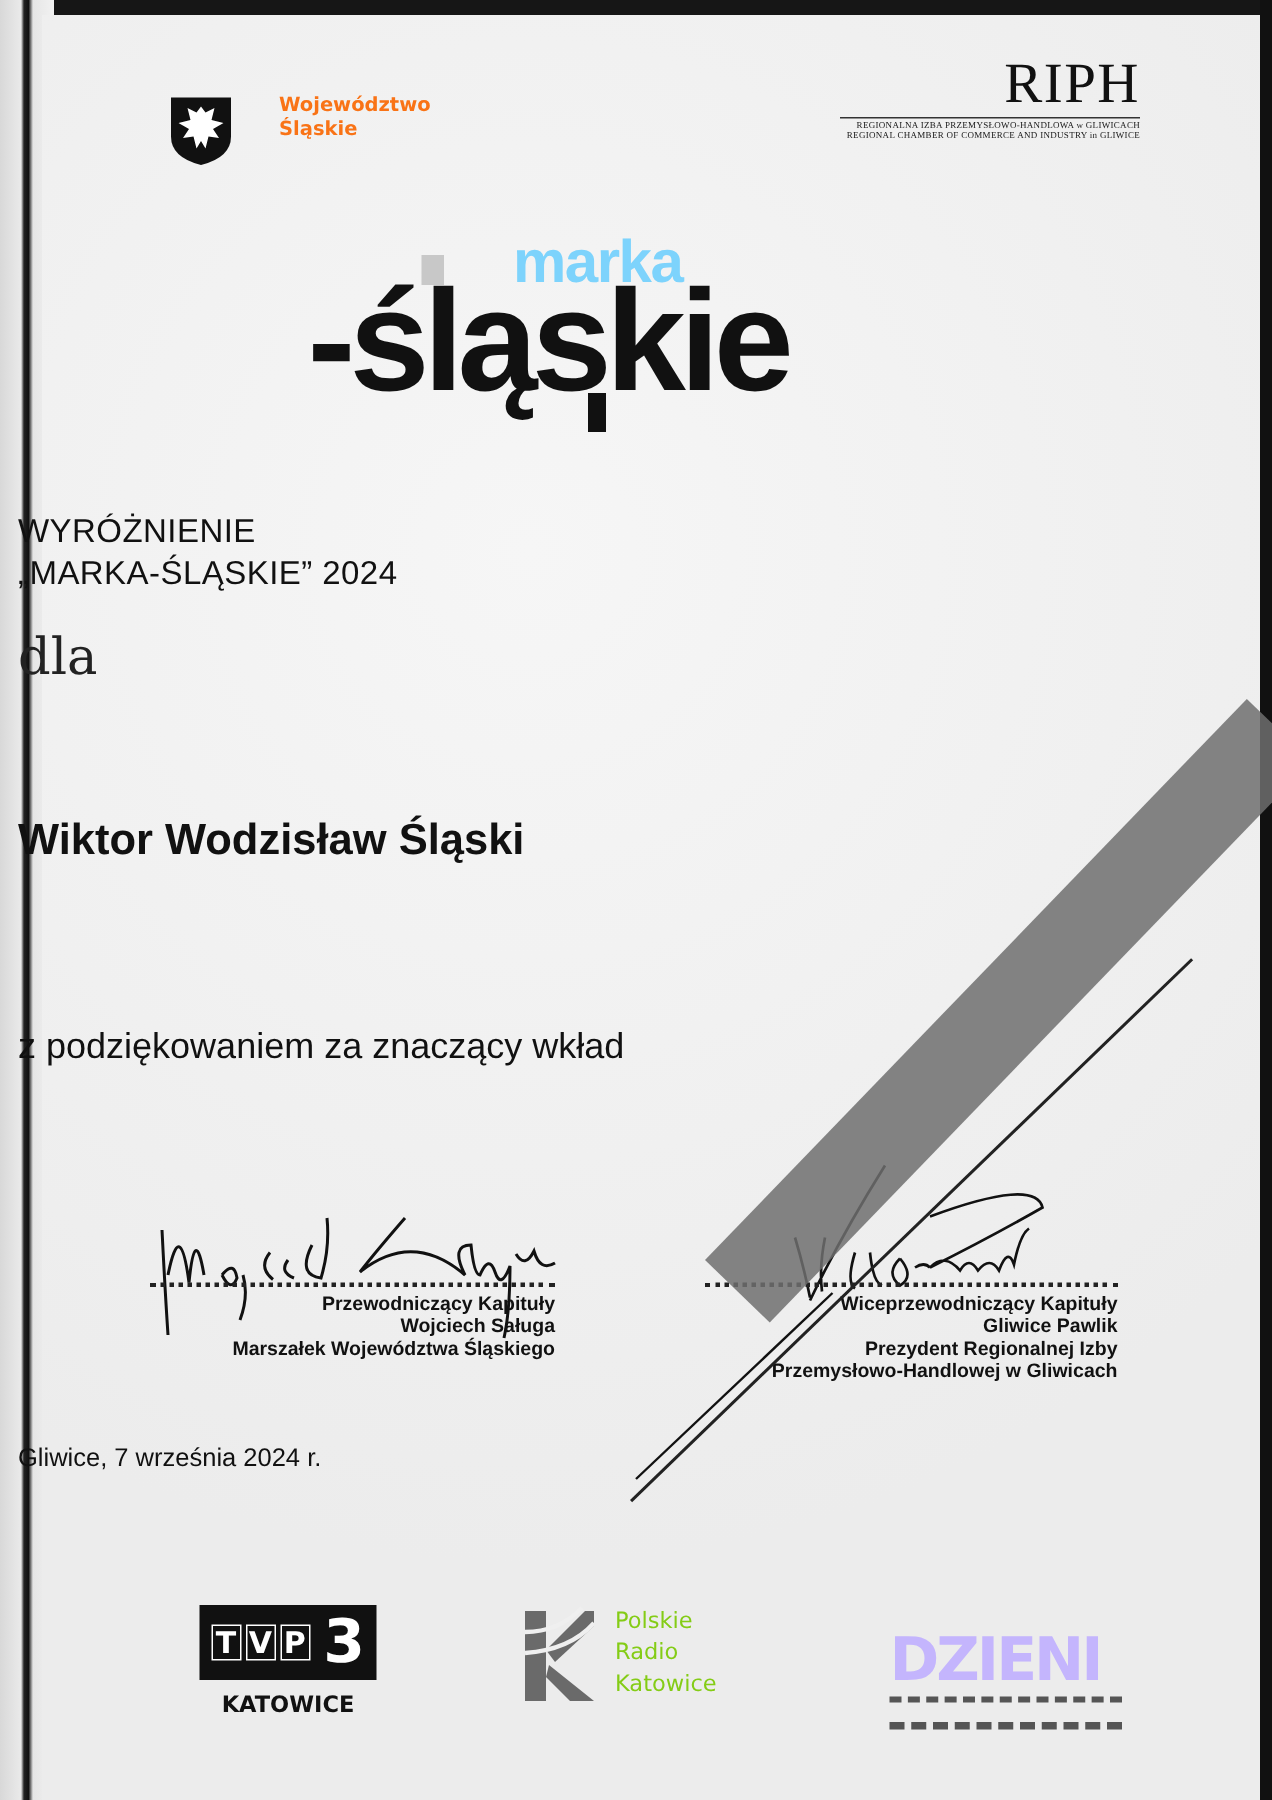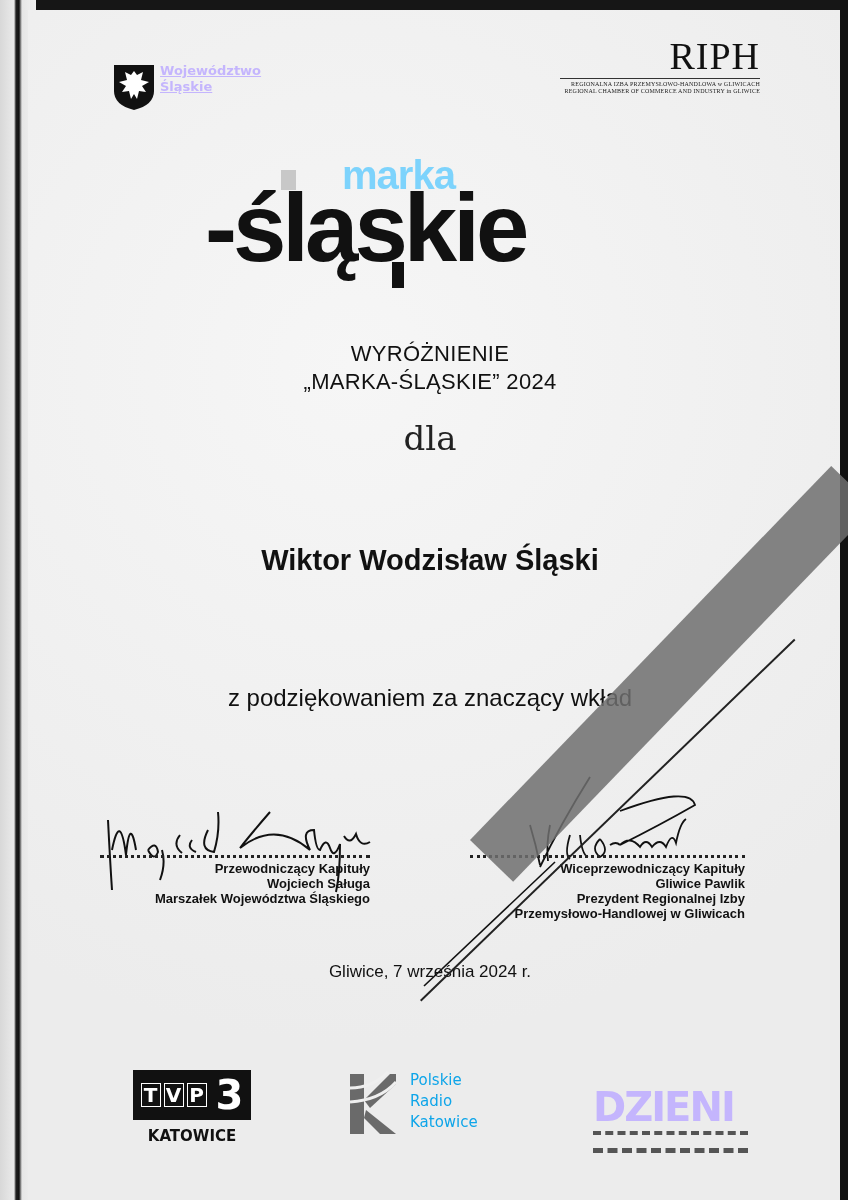--- a/index.html
+++ b/index.html
@@ -3,50 +3,50 @@
 <meta charset="utf-8">
 <style>
   html, body { margin:0; padding:0; }
   body { width:848px; height:1200px; position:relative; overflow:hidden; background:#3a3a3a; font-family:"Liberation Sans", sans-serif; }
   .folder-edge { position:absolute; left:0; top:0; width:36px; height:1200px; background:linear-gradient(90deg,#d8d8d8 0,#eaeaea 14px,#222 16px,#111 19px,#e6e6e6 22px,#f1f1f1 36px); }
   .top-edge { position:absolute; left:0; top:0; width:848px; height:12px; background:#161616; }
   .right-edge { position:absolute; right:0; top:0; width:8px; height:1200px; background:#111; }
   .page { position:absolute; left:28px; top:10px; width:812px; height:1190px; background:#efefef;
           background-image:radial-gradient(circle at 40% 30%, #f6f6f6 0, #ececec 70%); }
   .emblem { position:absolute; left:110px; top:63px; width:48px; height:48px; }
-  .voiv-text { position:absolute; left:160px; top:63px; font-family:"DejaVu Sans", sans-serif; font-size:13px; line-height:16px; color:#c4b5fd; font-weight:bold;text-decoration:underline; }
+  .voiv-text { position:absolute; left:186px; top:63px; font-family:"DejaVu Sans", sans-serif; font-size:13px; line-height:16px; color:#f97316; font-weight:bold; }
   .riph { position:absolute; left:560px; top:36px; width:200px; text-align:right; }
   .riph-logo { font-family:"Liberation Serif", serif; font-size:38px; color:#111; letter-spacing:1px; line-height:40px; }
   .riph-rule { border-top:1px solid #333; margin:2px 0 2px; }
   .riph-line { font-family:"Liberation Serif", serif; font-size:6px; line-height:7px; color:#222; letter-spacing:0.2px; white-space:nowrap; }
   .brand { position:absolute; left:205px; top:150px; width:440px; height:140px; }
   .brand-marka { position:absolute; left:137px; top:3px; font-family:"Liberation Sans", sans-serif; font-weight:bold; font-size:40px; color:#7dd3fc; letter-spacing:-1px; }
   .brand-slaskie { position:absolute; left:0px; top:30px; font-family:"Liberation Sans", sans-serif; font-weight:bold; font-size:96px; line-height:96px; color:#111; letter-spacing:-4px; }
   .brand-grey-square { position:absolute; left:76px; top:20px; width:15px; height:20px; background:#c8c8c8; }
   .brand-tail { position:absolute; left:187px; top:112px; width:12px; height:26px; background:#111; }
-  .center { position:absolute; left:24px; width:812px; text-align:center; color:#111; }
+  .center { position:absolute; left:12px; width:812px; text-align:left; color:#111; }
   .award-title { top:340px; font-size:22px; line-height:28px; letter-spacing:0.3px; }
   .dla { top:418px; font-family:"DejaVu Serif", serif; font-size:34px; font-weight:300; color:#222; }
   .recipient { top:544px; font-weight:bold; font-size:29px; }
   .thanks { top:682px; font-size:24px; line-height:32px; }
   .sig { position:absolute; text-align:right; font-size:13px; line-height:15px; color:#111;font-weight:bold; }
   .sig-dots { border-top:3px dotted #222; margin-bottom:3px; }
   .sig-left { left:100px; top:855px; width:270px; }
   .sig-right { left:470px; top:855px; width:275px; }
   .signature { position:absolute; pointer-events:none; }
   .date { top:962px; font-size:17px; }
   .ribbon { position:absolute; left:470px; top:840px; width:520px; height:60px; background:rgba(110,110,110,0.85); transform:rotate(-46deg); transform-origin:0 0; }
   .ribbon-line { position:absolute; left:420px; top:1000px; width:520px; height:2px; background:#222; transform:rotate(-44deg); transform-origin:0 0; }
   .tvp { position:absolute; left:133px; top:1070px; text-align:center; }
   .tvp-box { background:#111; width:118px; height:50px; display:flex; align-items:center; justify-content:center; gap:3px; }
   .tvp-cell { border:1.5px solid #fff; color:#fff; font-weight:bold; font-size:20px; width:18px; height:22px; line-height:22px; text-align:center; font-family:"DejaVu Sans", sans-serif; }
   .tvp-num { color:#fff; font-weight:bold; font-size:40px; margin-left:6px; font-family:"DejaVu Sans", sans-serif; }
   .tvp-city { font-family:"DejaVu Sans", sans-serif; font-weight:bold; font-size:15px; color:#111; margin-top:7px; }
   .prk { position:absolute; left:350px; top:1070px; display:flex; gap:14px; align-items:flex-start; }
-  .prk-text { font-family:"DejaVu Sans", sans-serif; font-size:15px; line-height:21px; color:#0ea5e9; }
+  .prk-text { font-family:"DejaVu Sans", sans-serif; font-size:15px; line-height:21px; color:#84cc16; }
   .dzien { position:absolute; left:593px; top:1087px; }
   .dzien-word { font-family:"DejaVu Sans", sans-serif; font-weight:bold; font-size:40px; line-height:40px; color:#c4b5fd; letter-spacing:-2px; }
   .dzien-dashes { margin-top:4px; width:155px; height:22px; border-bottom:5px dashed #555; border-top:4px dashed #555; box-sizing:border-box; }
 </style>
 </head>
 <body>
 
 <div class="top-edge"></div>
 <div class="folder-edge"></div>
 <div class="page"></div>

